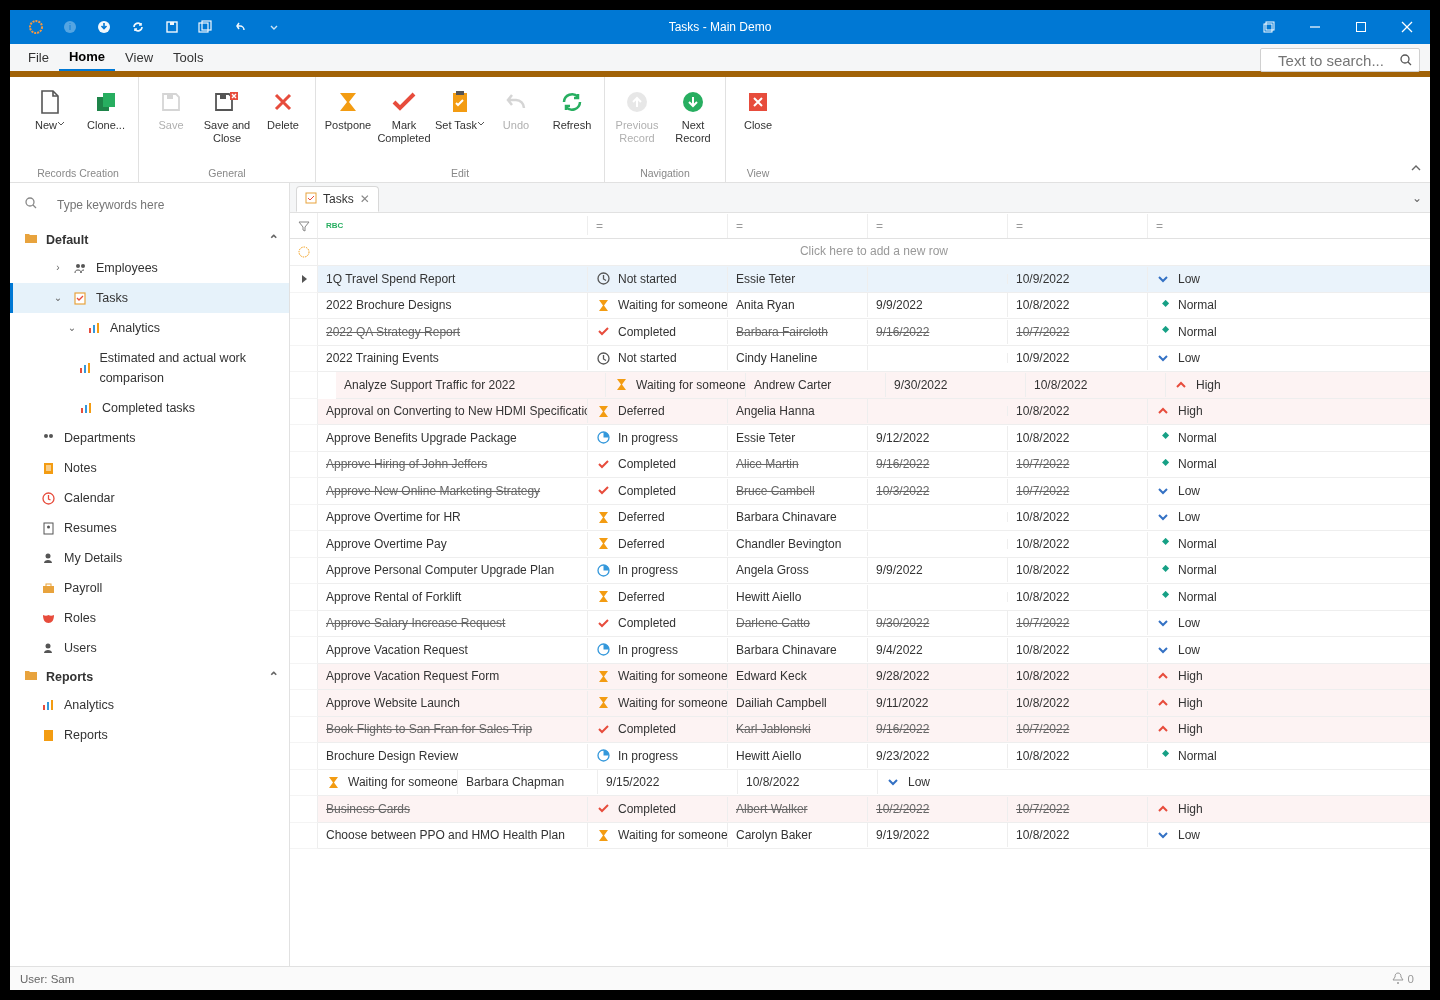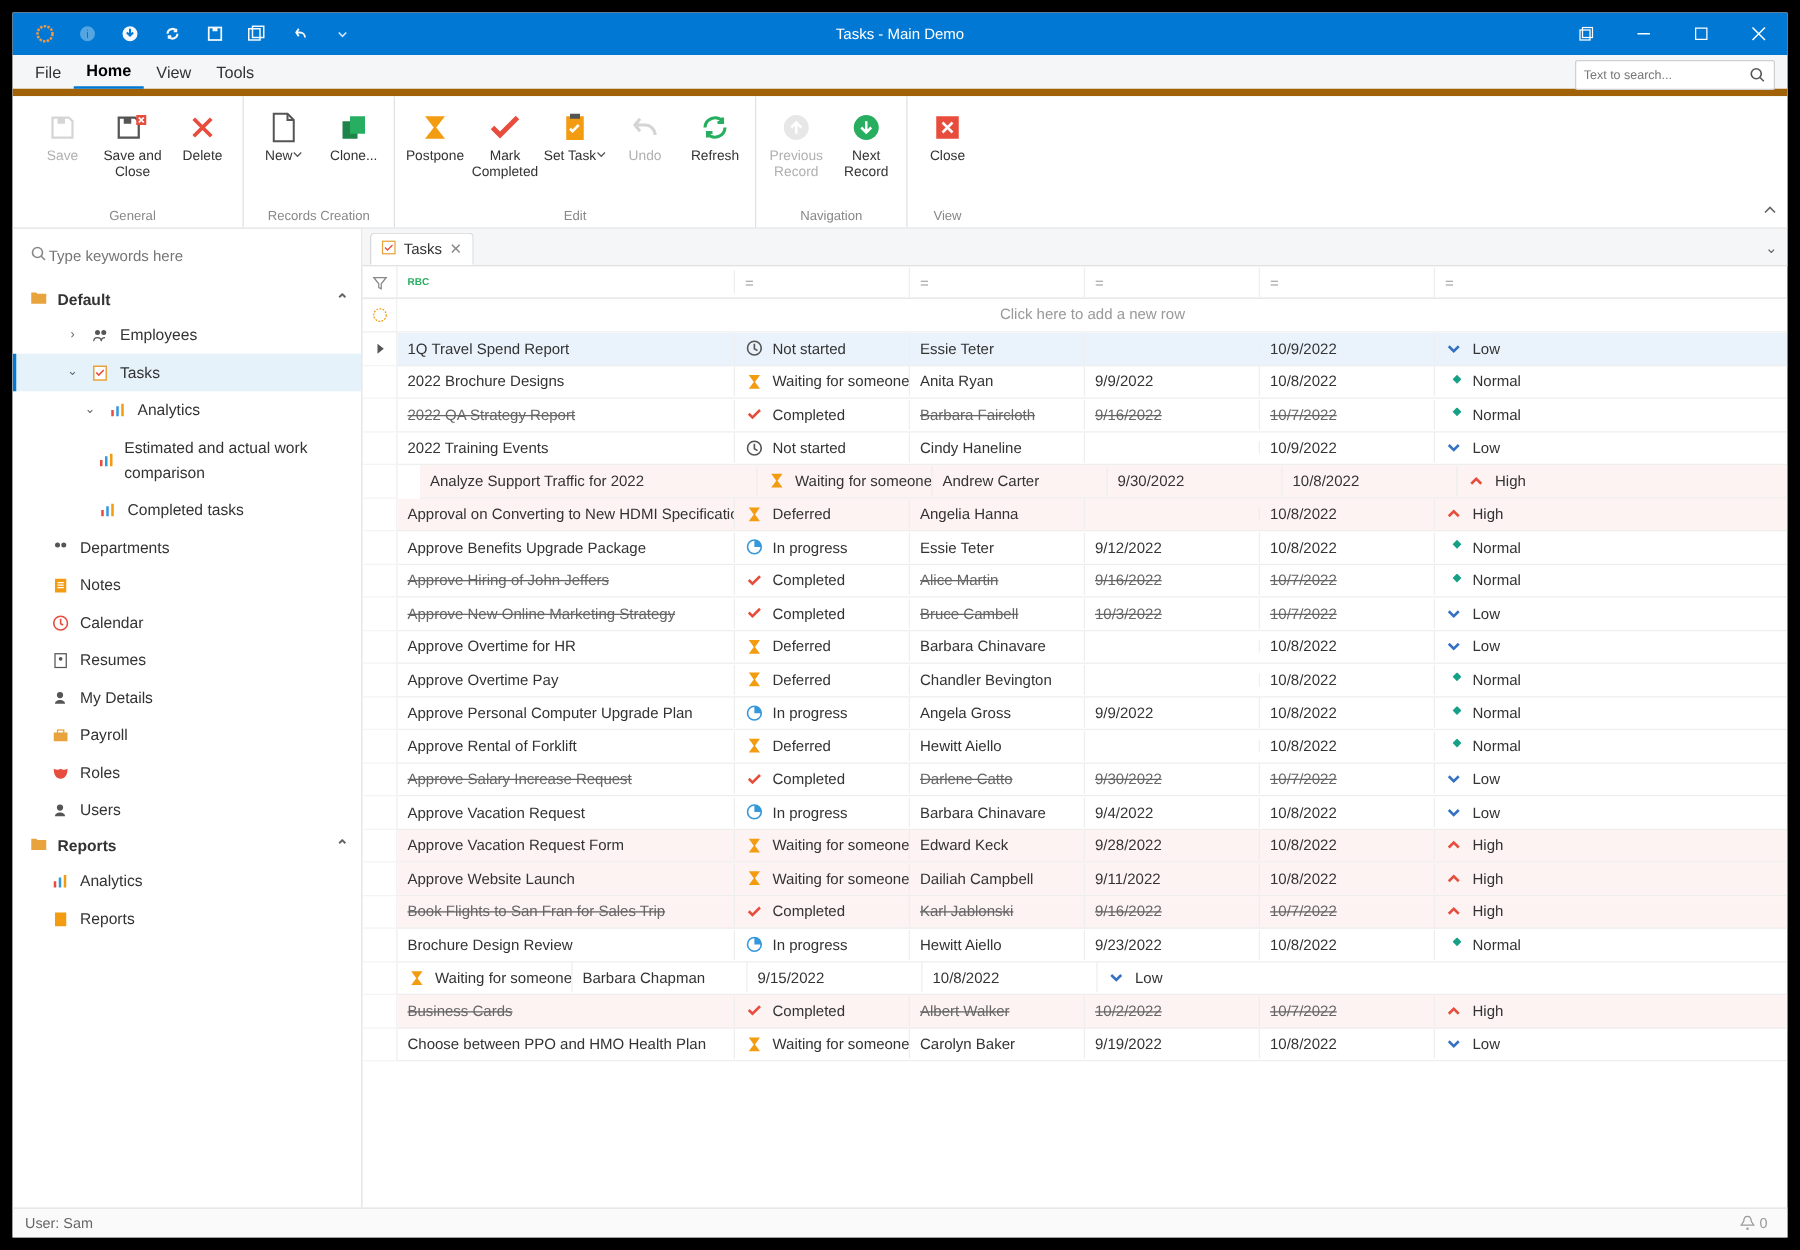--- a/index.html
+++ b/index.html
@@ -10,39 +10,39 @@
   .titlebar-left { display: flex; align-items: center; gap: 18px; padding-left: 18px; }
   .titlebar-left .tico { width: 16px; height: 16px; display:flex; align-items:center; justify-content:center; opacity: 0.95; }
   .titlebar-title { position: absolute; left: 50%; transform: translateX(-50%); font-size: 12px; }
   .titlebar-right { position: absolute; right: 0; display: flex; align-items: center; height: 100%; }
   .win-btn { width: 46px; height: 100%; display: flex; align-items: center; justify-content: center; }
   
   .menubar { height: 33px; background: #f5f6f7; display: flex; align-items: center; padding: 0 8px; border-bottom: 6px solid #a16207; position: relative; }
   .menu-item { padding: 0 10px; height: 100%; display:flex; align-items:center; font-size: 13px; color: #333; }
   .menu-item.active { font-weight: 600; color: #000; border-bottom: 2px solid #0078d4; }
   .searchbox { position: absolute; right: 10px; top: 4px; width: 160px; height: 24px; border: 1px solid #d0d0d0; border-radius: 2px; display: flex; align-items: center; padding: 0 6px; background: #fff; }
-  .searchbox input { border: none; outline: none; width: 100%; font-size: 10px; color: #999; }
+  .searchbox input { border: none; outline: none; width: 100%; font-size: 15px; color: #999; text-align: center; }
   .searchbox .sicon { margin-left: 4px; }
   
   .ribbon { background: #fff; border-bottom: 1px solid #e1e1e1; display: flex; align-items: stretch; height: 106px; padding-left: 8px; position: relative; }
   .ribbon-group { display: flex; flex-direction: column; border-right: 1px solid #e1e1e1; padding: 4px 4px 0 4px; }
   .ribbon-group.last { border-right: none; }
   .ribbon-btns { display: flex; gap: 0; flex: 1; align-items: flex-start; }
   .rbtn { width: 56px; padding: 6px 0 0 0; text-align: center; display: flex; flex-direction: column; align-items: center; gap: 2px; font-size: 11px; color: #333; cursor: default; }
   .rbtn.disabled { color: #b0b0b0; }
   .rbtn.disabled svg { opacity: 0.35; }
   .rbtn .ricon { height: 30px; display:flex; align-items:center; justify-content:center; }
   .rbtn .rlabel { line-height: 13px; min-height: 28px; display:flex; align-items:flex-start; justify-content:center; }
   .ribbon-group-label { font-size: 10.5px; color: #888; text-align: center; padding: 2px 0 3px 0; }
   .ribbon-collapse { position:absolute; right:8px; bottom:6px; color:#666; }
   
   .body { display: flex; flex: 1; min-height: 0; }
   .sidebar { width: 280px; border-right: 1px solid #e1e1e1; display:flex; flex-direction:column; background:#fff; }
   .side-search { padding: 8px; }
-  .side-search .sbox { display:flex; align-items:center; gap:1px; padding: 5px 6px; border-radius:3px; }
+  .side-search .sbox { display:flex; align-items:center; gap:19px; padding: 5px 6px; border-radius:3px; }
   .side-search input { border:none; outline:none; width:100%; color:#999; font-size:12px; }
   .tree { flex:1; overflow:auto; padding-bottom: 8px; }
   .tree-group-header { display:flex; align-items:center; padding: 6px 10px 6px 14px; font-weight:600; font-size:12.5px; }
   .tree-group-header .chev { margin-left:auto; color:#666; }
   .tree-item { display:flex; align-items:center; padding: 5px 10px 5px 30px; font-size:12.5px; gap:8px; line-height: 20px; }
   .tree-item.d1 { padding-left: 42px; }
   .tree-item.d2 { padding-left: 56px; }
   .tree-item.d3 { padding-left: 68px; }
   .tree-item .exp { width:12px; color:#666; font-size:10px; text-align:center; }
   .tree-item.selected { background:#e6f2fa; border-left: 3px solid #0078d4; padding-left: 39px; }
@@ -172,20 +172,49 @@
             <circle cx="6" cy="6" r="4" fill="none" stroke="#555" stroke-width="1.3"></circle>
             <line x1="9" y1="9" x2="12" y2="12" stroke="#555" stroke-width="1.3"></line>
           </svg>
         </span>
   </div>
 </div>
 
 <div class="ribbon">
   <div class="ribbon-group">
     <div class="ribbon-btns">
+      <div class="rbtn">
+        <div class="ricon">
+              <svg width="22" height="26" viewBox="0 0 22 26">
+                <path d="M3 2h11l5 5v17H3z" fill="none" stroke="#555" stroke-width="1.6"></path>
+                <path d="M14 2v5h5" fill="none" stroke="#555" stroke-width="1.6"></path>
+              </svg>
+            </div>
+        <div class="rlabel">
+              <span>New</span>
+              <br>
+              <svg width="8" height="6" viewBox="0 0 8 6" style="margin-top:2px">
+                <path d="M1 1l3 3 3-3" stroke="#555" fill="none"></path>
+              </svg>
+            </div>
+      </div>
+      <div class="rbtn">
+        <div class="ricon">
+              <svg width="24" height="24" viewBox="0 0 24 24">
+                <rect x="3" y="7" width="12" height="14" fill="#1e8449"></rect>
+                <rect x="9" y="3" width="12" height="14" fill="#27ae60"></rect>
+              </svg>
+            </div>
+        <div class="rlabel">Clone...</div>
+      </div>
+    </div>
+    <div class="ribbon-group-label">Records Creation</div>
+  </div>
+  <div class="ribbon-group">
+    <div class="ribbon-btns">
       <div class="rbtn disabled">
         <div class="ricon">
               <svg width="24" height="24" viewBox="0 0 24 24">
                 <path d="M4 4h13l3 3v13H4z" fill="none" stroke="#888" stroke-width="1.8"></path>
                 <rect x="8" y="4" width="6" height="5" fill="#888"></rect>
               </svg>
             </div>
         <div class="rlabel">Save</div>
       </div>
       <div class="rbtn">
@@ -202,49 +231,20 @@
       <div class="rbtn">
         <div class="ricon">
               <svg width="22" height="22" viewBox="0 0 22 22">
                 <path d="M4 4l14 14M18 4L4 18" stroke="#e74c3c" stroke-width="3"></path>
               </svg>
             </div>
         <div class="rlabel">Delete</div>
       </div>
     </div>
     <div class="ribbon-group-label">General</div>
-  </div>
-  <div class="ribbon-group">
-    <div class="ribbon-btns">
-      <div class="rbtn">
-        <div class="ricon">
-              <svg width="22" height="26" viewBox="0 0 22 26">
-                <path d="M3 2h11l5 5v17H3z" fill="none" stroke="#555" stroke-width="1.6"></path>
-                <path d="M14 2v5h5" fill="none" stroke="#555" stroke-width="1.6"></path>
-              </svg>
-            </div>
-        <div class="rlabel">
-              <span>New</span>
-              <br>
-              <svg width="8" height="6" viewBox="0 0 8 6" style="margin-top:2px">
-                <path d="M1 1l3 3 3-3" stroke="#555" fill="none"></path>
-              </svg>
-            </div>
-      </div>
-      <div class="rbtn">
-        <div class="ricon">
-              <svg width="24" height="24" viewBox="0 0 24 24">
-                <rect x="3" y="7" width="12" height="14" fill="#1e8449"></rect>
-                <rect x="9" y="3" width="12" height="14" fill="#27ae60"></rect>
-              </svg>
-            </div>
-        <div class="rlabel">Clone...</div>
-      </div>
-    </div>
-    <div class="ribbon-group-label">Records Creation</div>
   </div>
   <div class="ribbon-group">
     <div class="ribbon-btns">
       <div class="rbtn">
         <div class="ricon">
               <svg width="22" height="24" viewBox="0 0 22 24">
                 <path d="M3 3h16L12 12l7 9H3l7-9z" fill="#f39c12"></path>
               </svg>
             </div>
         <div class="rlabel">Postpone</div>

